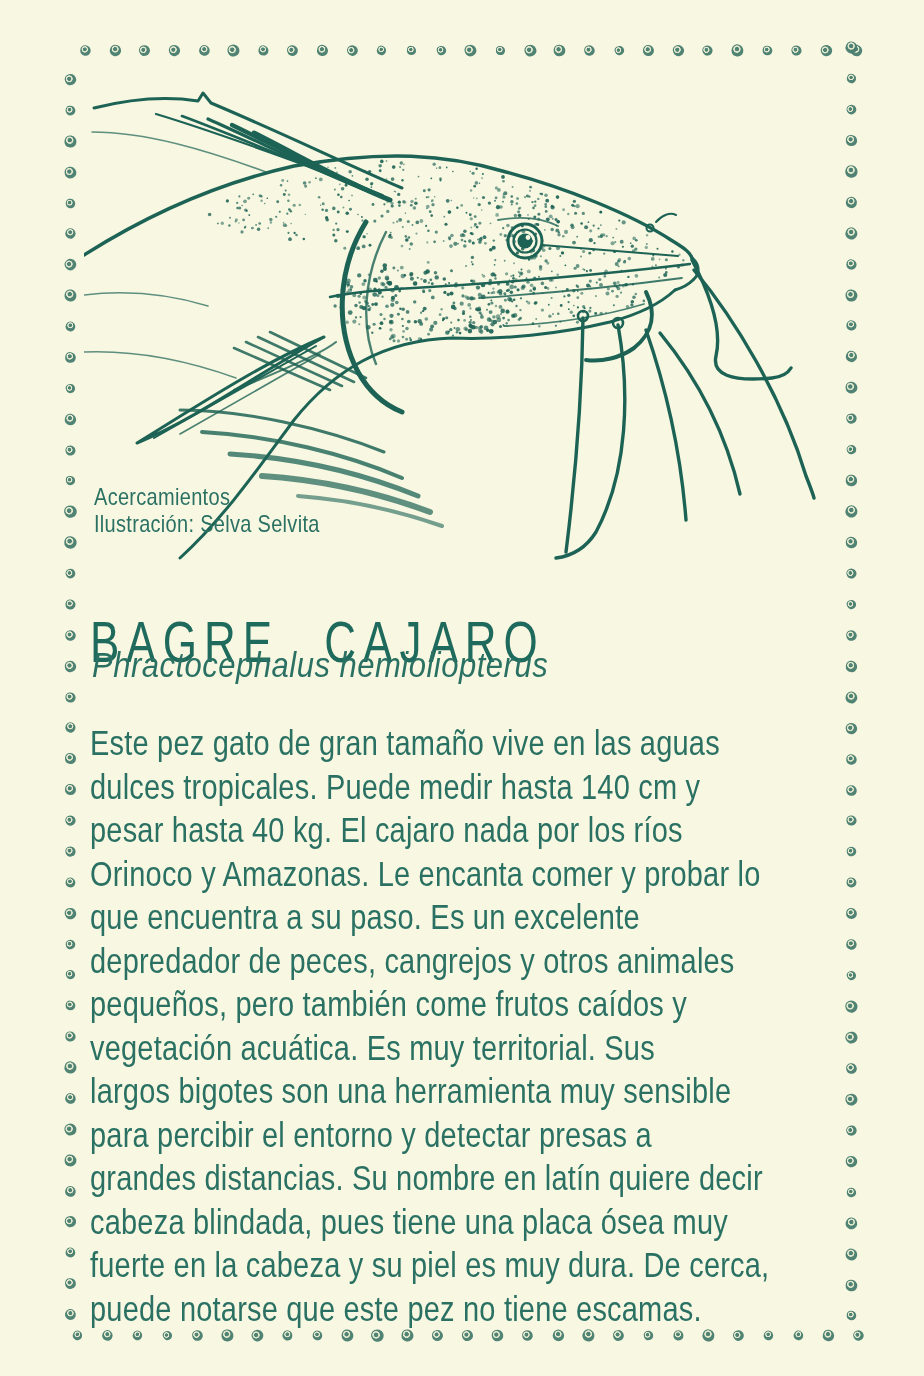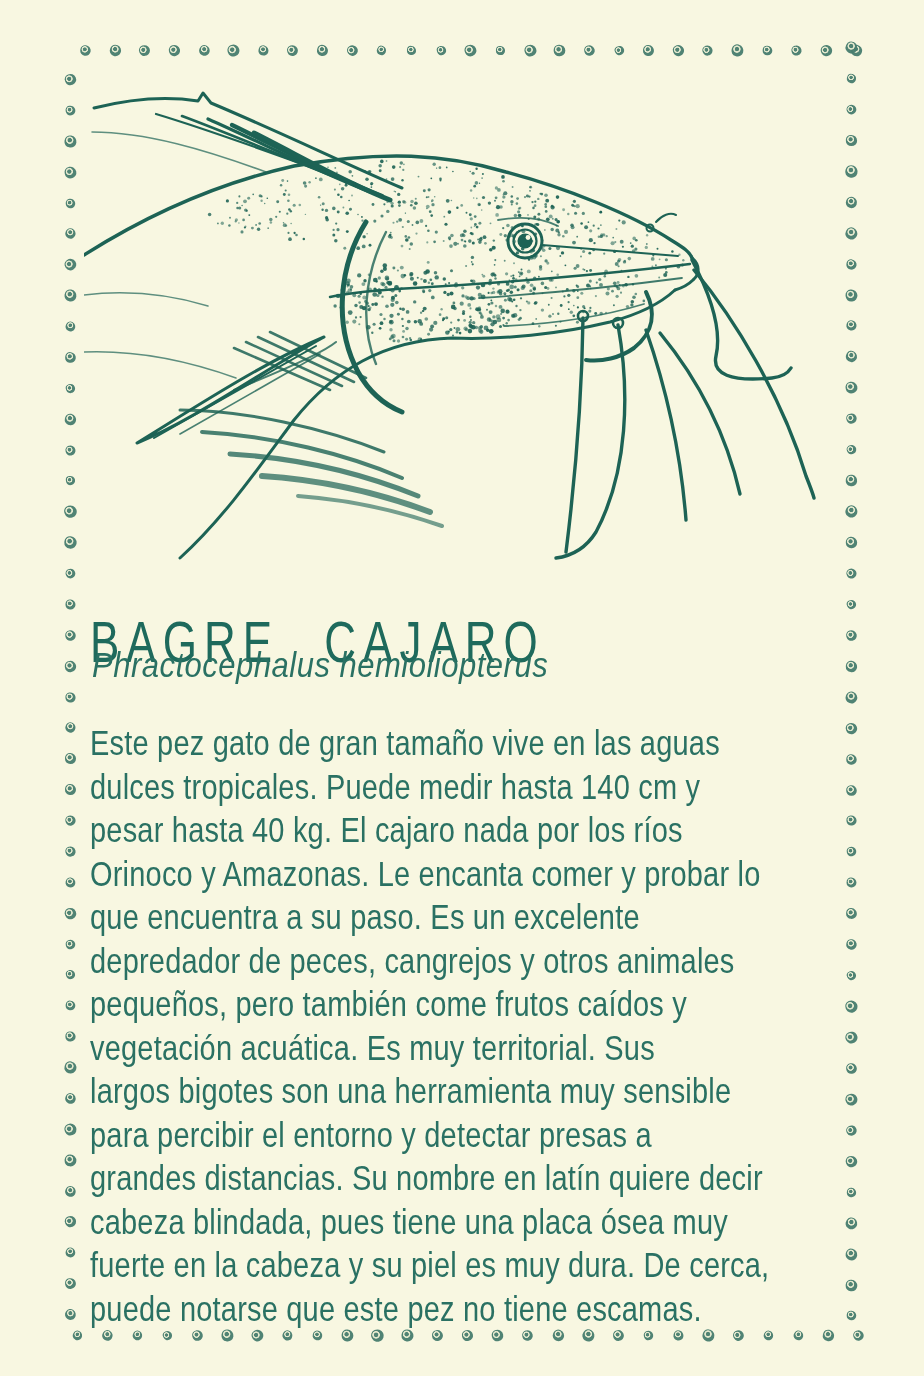--- a/index.html
+++ b/index.html
@@ -1123,20 +1123,24 @@
           <circle cx="421.1" cy="204.6" r="1.05" opacity="0.57"></circle>
           <circle cx="484.8" cy="219.2" r="0.88" opacity="0.94"></circle>
           <circle cx="471.9" cy="235.8" r="1.02" opacity="0.83"></circle>
           <circle cx="547.9" cy="214.9" r="1.68" opacity="0.80"></circle>
           <circle cx="382.4" cy="239.5" r="1.63" opacity="0.59"></circle>
           <circle cx="389.7" cy="232.7" r="1.67" opacity="0.71"></circle>
         </g>
     </svg>
   </div>
 
+  <div class="credit">
+    <div>Acercamientos</div>
+    <div>Ilustración: Selva Selvita</div>
+  </div>
 
   <h1 class="title">BAGRE CAJARO</h1>
   <div class="sci">Phractocephalus hemioliopterus</div>
 
   <div class="body">
     <div class="body-line">Este pez gato de gran tamaño vive en las aguas</div>
     <div class="body-line">dulces tropicales. Puede medir hasta 140 cm y</div>
     <div class="body-line">pesar hasta 40 kg. El cajaro nada por los ríos</div>
     <div class="body-line">Orinoco y Amazonas. Le encanta comer y probar lo</div>
     <div class="body-line">que encuentra a su paso. Es un excelente</div>

